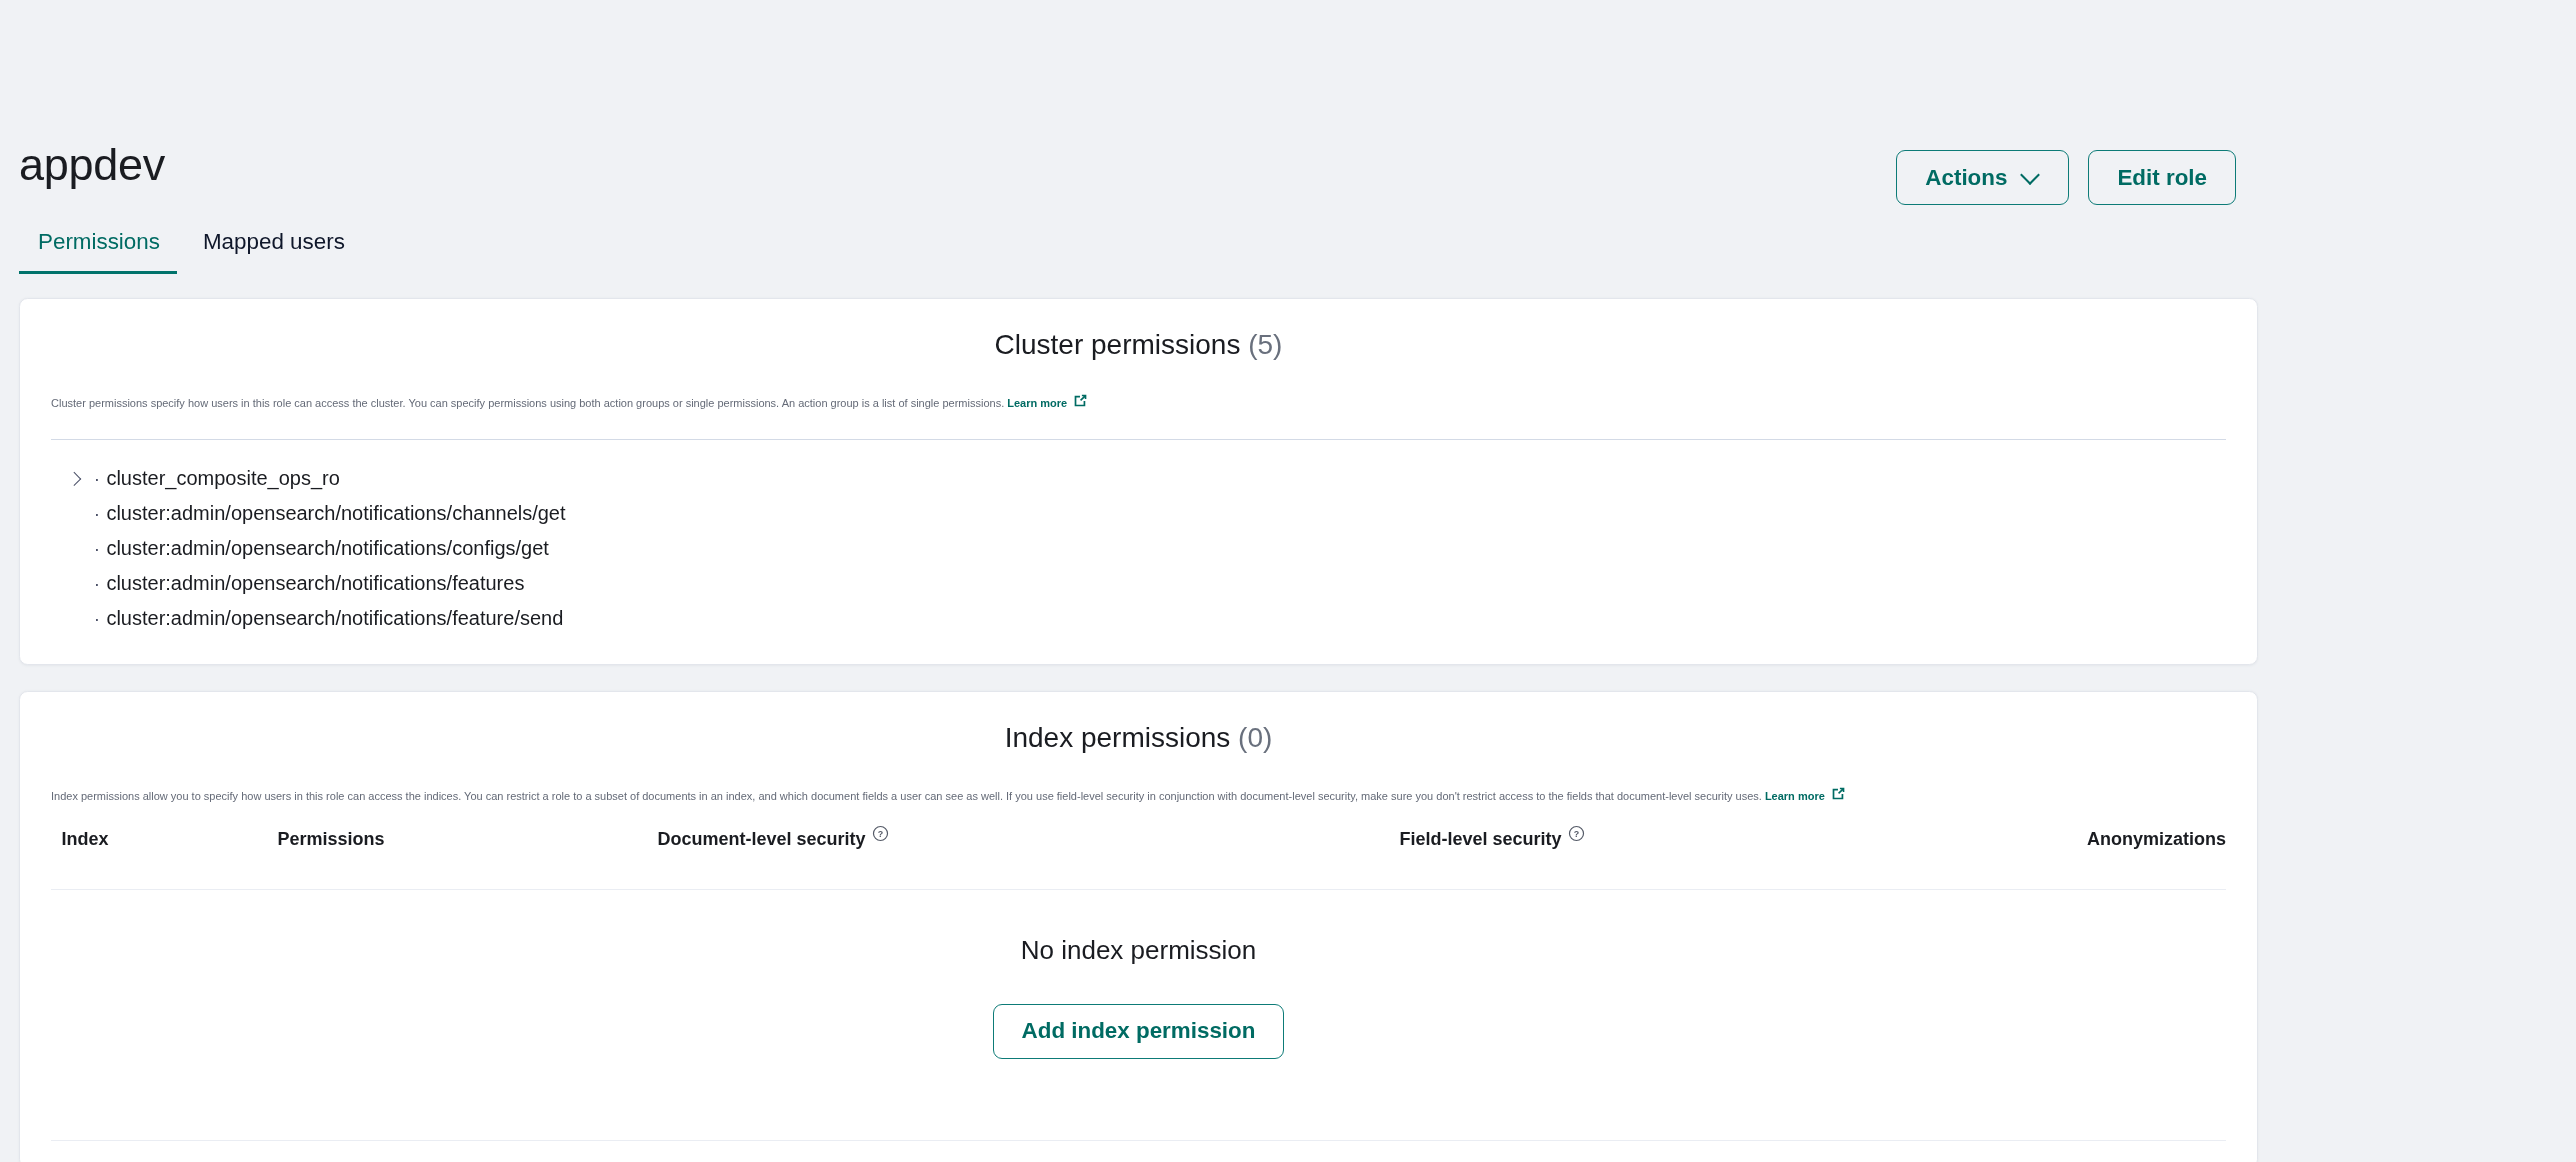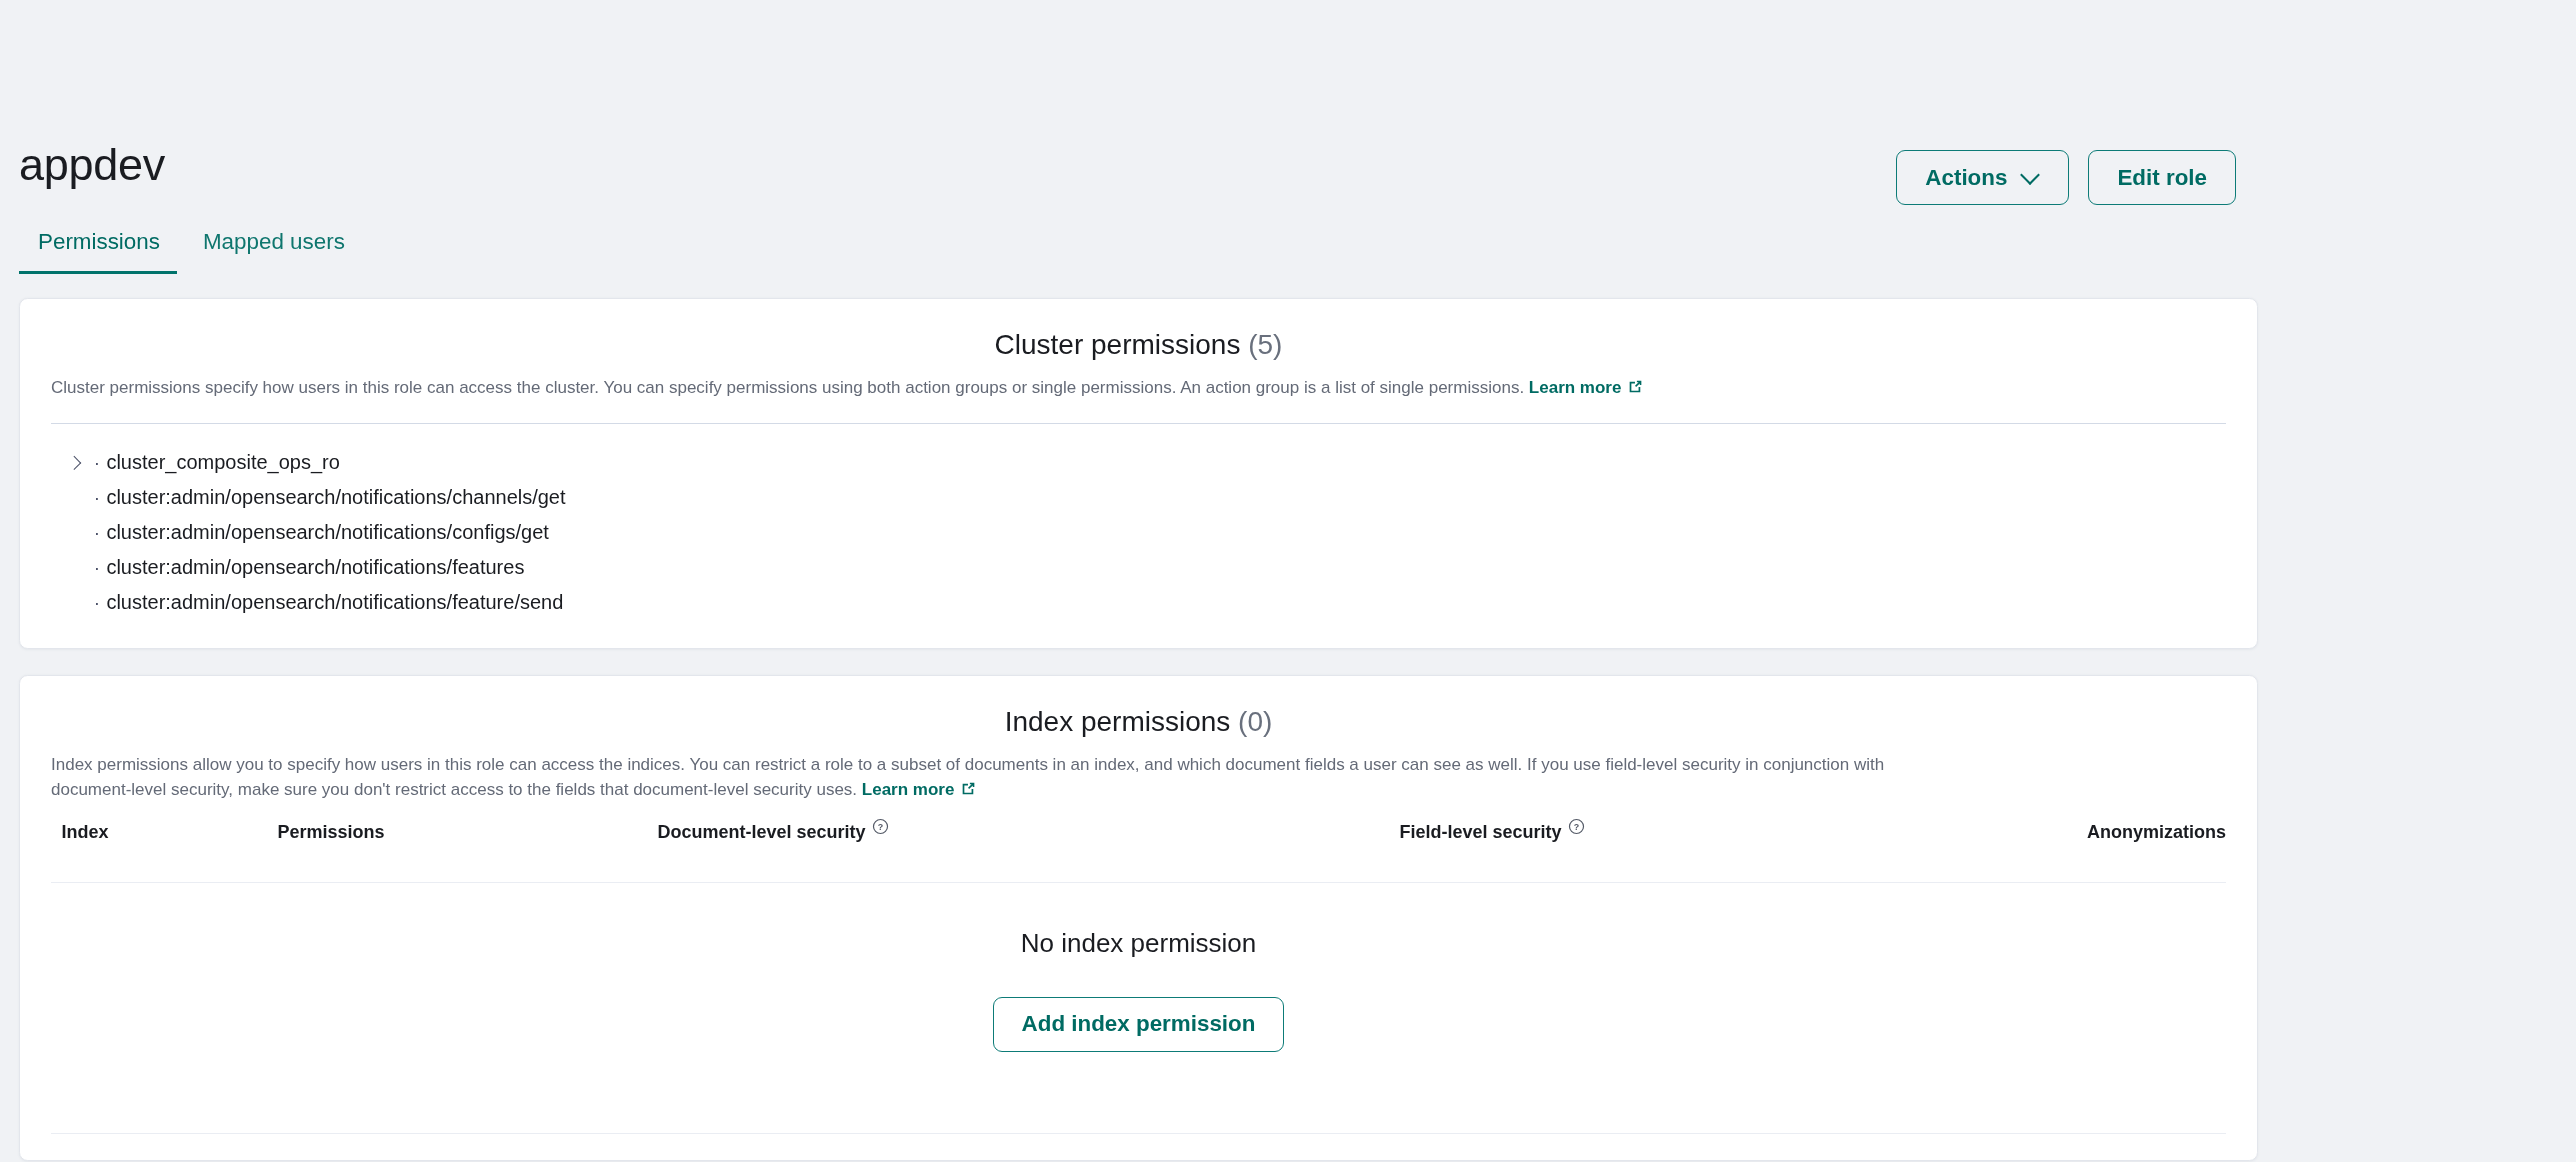--- a/index.html
+++ b/index.html
@@ -80,21 +80,21 @@
   
   .tabs {
     display: flex;
     gap: 0;
     padding: 24px 0 0 19px;
     position: relative;
   }
   .tab {
     font-size: 22.4px;
     line-height: 26px;
-    color: #0f766e;
+    color: #0f172a;
     padding: 0 24px 19px 19px;
     cursor: pointer;
     position: relative;
     background: transparent;
     border: none;
     font-family: "Liberation Sans", sans-serif;
   }
   .tab.active { color: #006b63; font-weight: 400; }
   .tab.active::after {
     content: "";
@@ -126,24 +126,24 @@
   .panel-title {
     font-size: 28px;
     line-height: 33px;
     font-weight: 400;
     color: #1a1c21;
     text-align: center;
   }
   .panel-title .count { color: #69707d; font-weight: 400; }
 
   .panel-desc {
-    font-size: 17px;
+    font-size: 11px;
     line-height: 25px;
     color: #646a77;
-    margin-top: 14px;
+    margin-top: 30px;
     max-width: 1881px;
   }
 
   .learn-more {
     color: #006b63;
     font-weight: 700;
     text-decoration: none;
     cursor: pointer;
     white-space: nowrap;
   }

